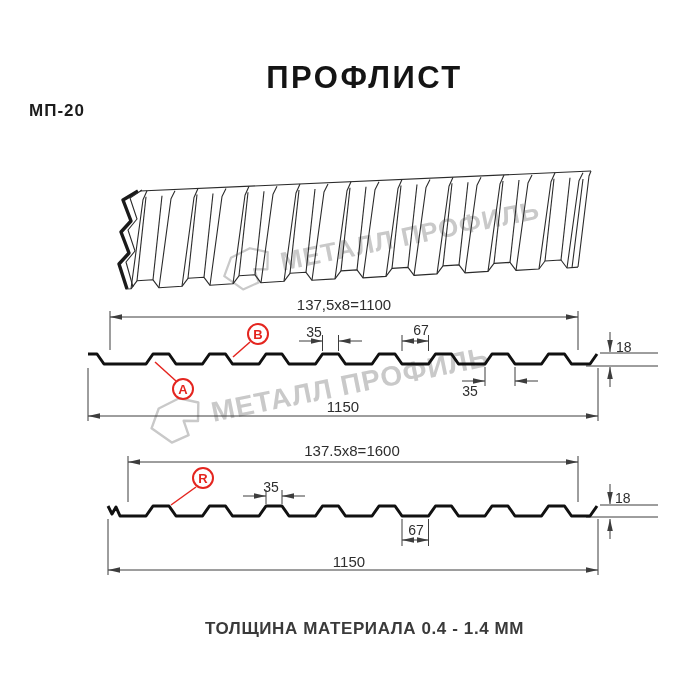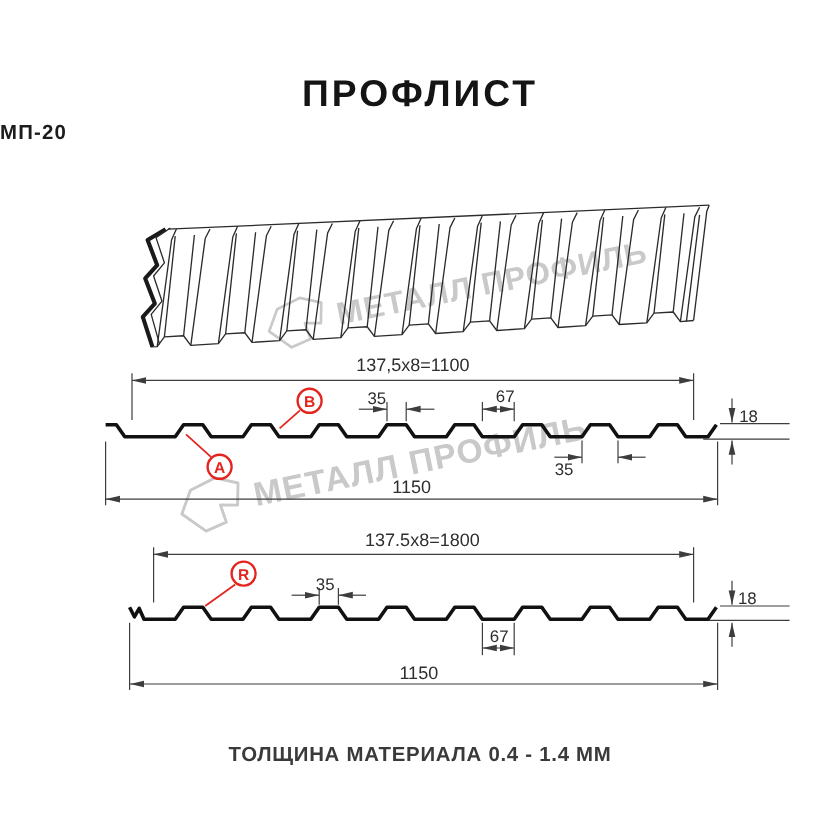--- a/index.html
+++ b/index.html
@@ -35,21 +35,21 @@
     transform:translateX(-50%);white-space:nowrap;
   }
   .dim-label.big{font-size:15px;}
   .dim-label.noshift{transform:none;text-align:right;}
   .marker-circle{
     position:absolute;z-index:3;width:22px;height:22px;box-sizing:border-box;
     border:2px solid #e4251f;border-radius:50%;color:#e4251f;
     display:flex;align-items:center;justify-content:center;
     font-size:13px;font-weight:700;background:transparent;
   }
-  .hdr{position:absolute;z-index:3;}
+  .hdr{position:absolute;z-index:3;margin-left:29px;}
 </style>
 </head>
 <body>
 
 <div class="abs page-title hdr">ПРОФЛИСТ</div>
 <div class="abs page-subtitle hdr">МП-20</div>
 
 <div class="abs wm wm1">
   <svg width="52" height="44" viewBox="0 0 56 46">
     <path d="M3,26 L14,8 L36,2 L54,10 L50,28 L36,25 L38,40 L20,44 Z" fill="none" stroke="#c9c9c9" stroke-width="2.4" stroke-linejoin="round"></path>
@@ -199,20 +199,20 @@
 
 <div class="dim-label big" style="left:344px;top:296px;text-align:right;">137,5x8=1100</div>
 <div class="dim-label" style="left:314px;top:324px;">35</div>
 <div class="dim-label" style="left:421px;top:322px;">67</div>
 <div class="dim-label noshift" style="left:616px;top:339px;">18</div>
 <div class="dim-label" style="left:470px;top:383px;">35</div>
 <div class="dim-label big" style="left:343px;top:398px;">1150</div>
 <div class="marker-circle" style="left:172px;top:378px;">A</div>
 <div class="marker-circle" style="left:247px;top:323px;">B</div>
 
-<div class="dim-label big" style="left:352px;top:442px;">137.5x8=1800</div>
+<div class="dim-label big" style="left:352px;top:442px;">137.5x8=1600</div>
 <div class="dim-label" style="left:271px;top:479px;">35</div>
 <div class="dim-label" style="left:416px;top:522px;">67</div>
 <div class="dim-label noshift" style="left:615px;top:490px;">18</div>
 <div class="dim-label big" style="left:349px;top:553px;">1150</div>
 <div class="marker-circle" style="left:192px;top:467px;">R</div>
 
 <div class="abs footer-note hdr">ТОЛЩИНА МАТЕРИАЛА 0.4 - 1.4 ММ</div>
 
 </body></html>

